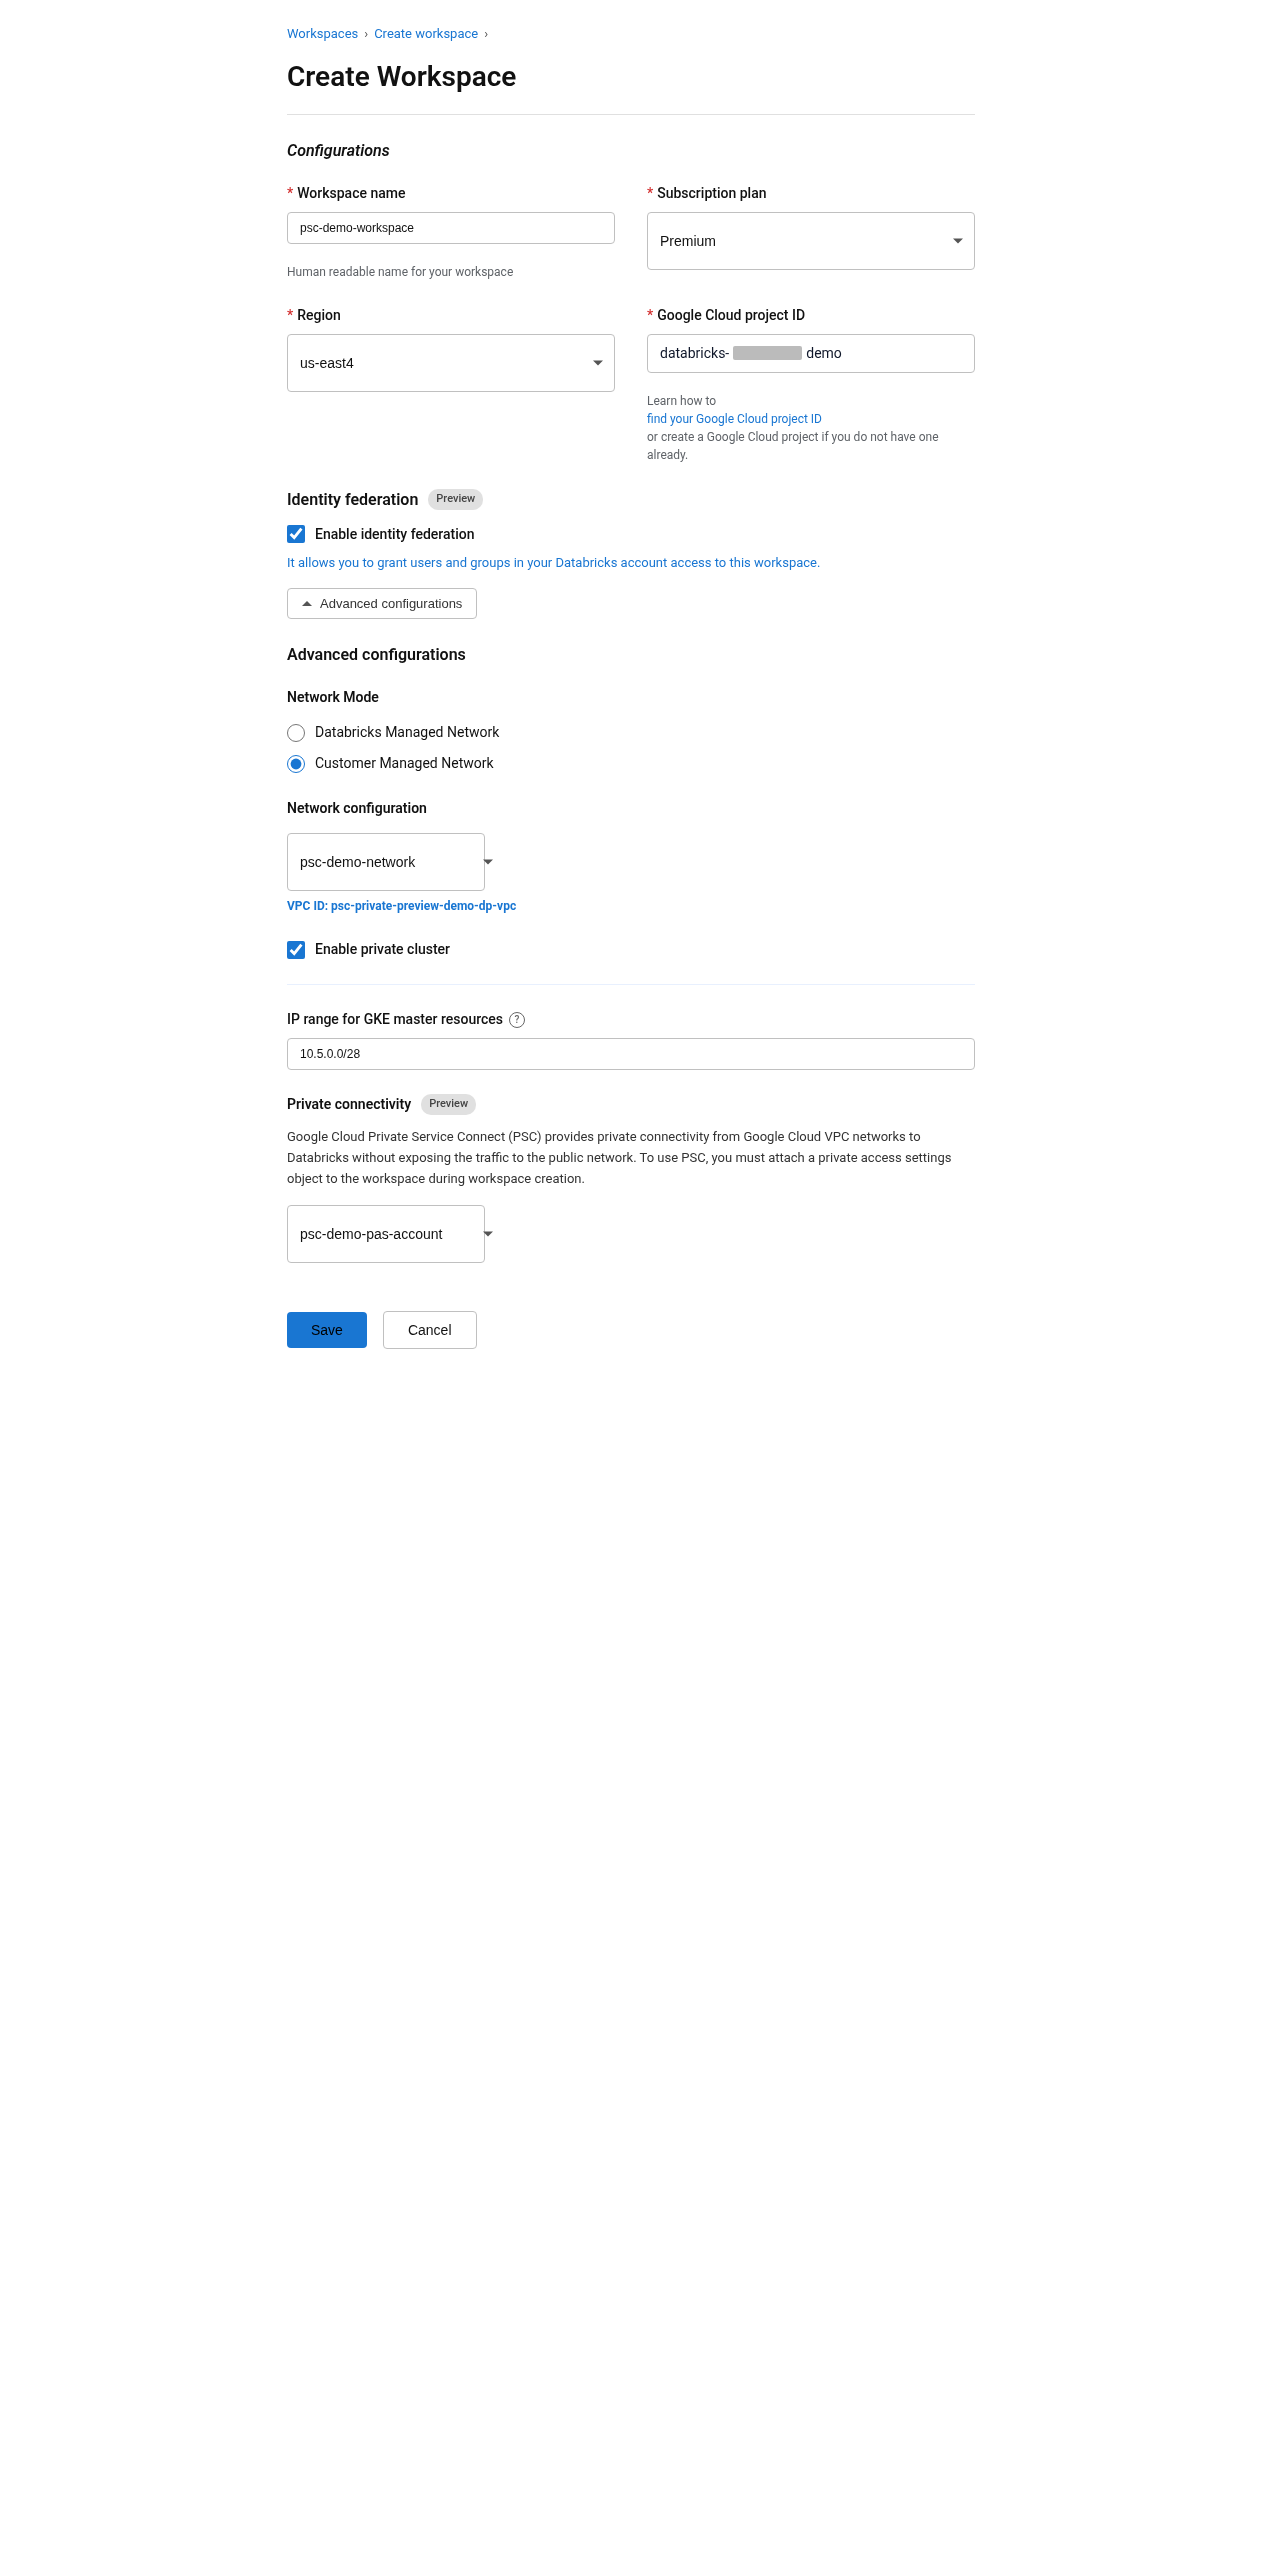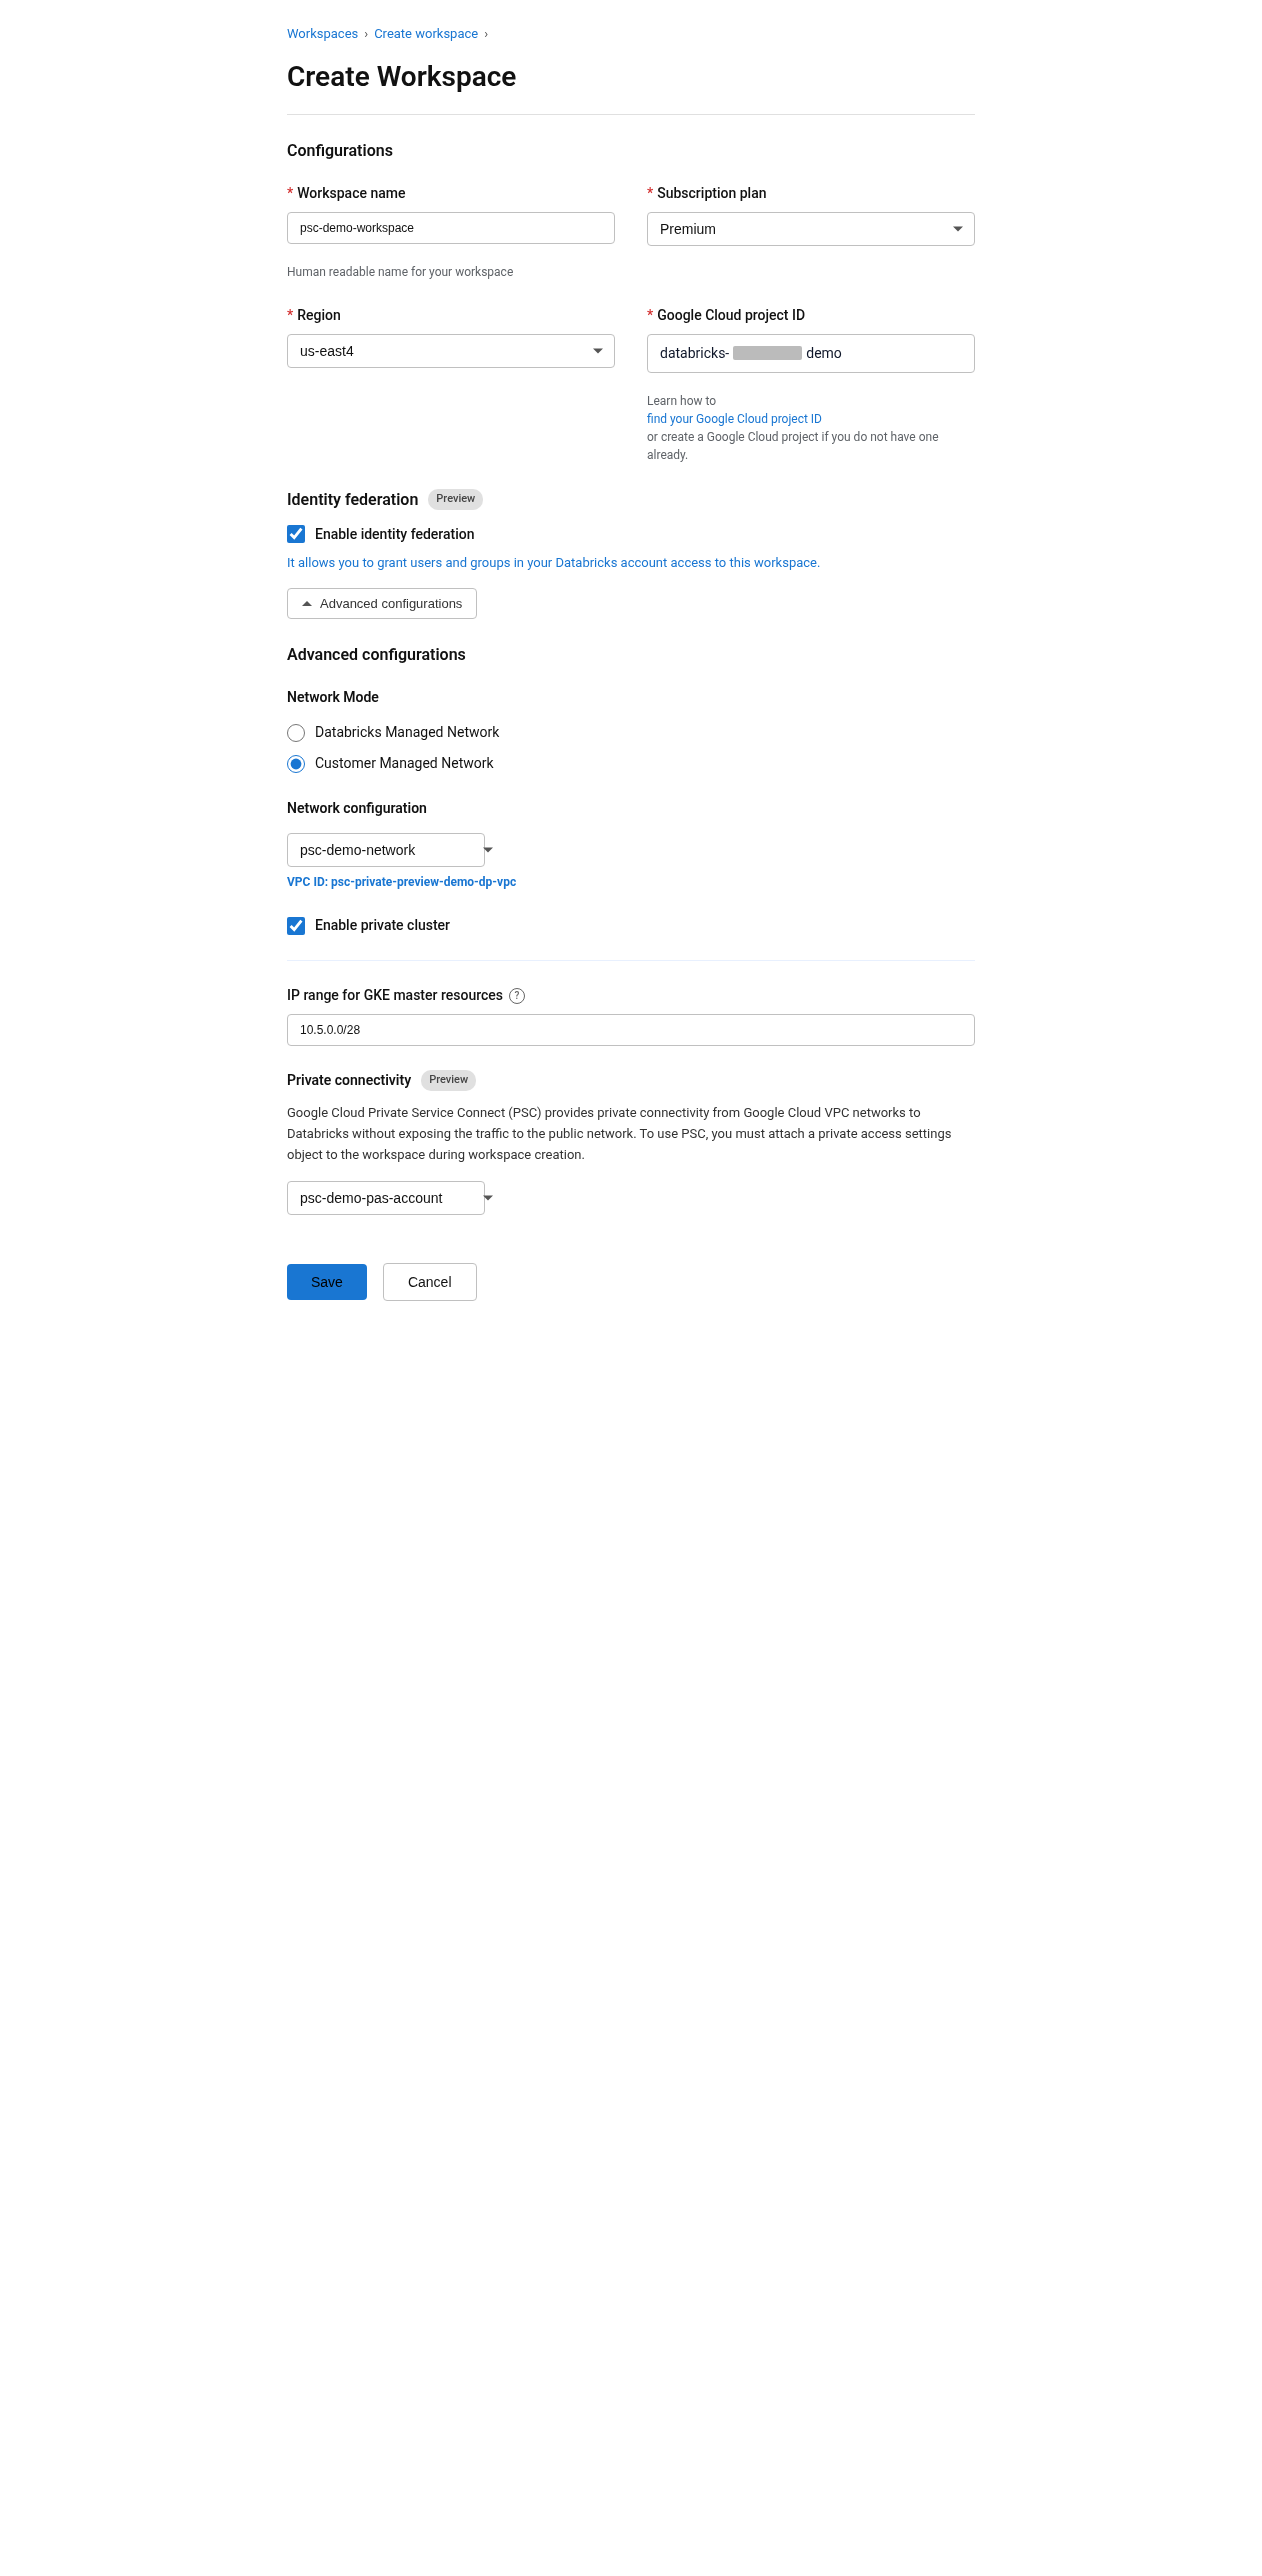--- a/index.html
+++ b/index.html
@@ -38,20 +38,21 @@
     .divider {
       border: none;
       border-top: 1px solid #e0e0e0;
       margin-bottom: 24px;
     }
     .section-title {
       font-size: 16px;
       font-weight: 600;
       color: #111;
       margin-bottom: 20px;
+      font-style: italic;
     }
     .form-row {
       display: flex;
       gap: 32px;
       margin-bottom: 24px;
     }
     .form-group {
       flex: 1;
       display: flex;
       flex-direction: column;
@@ -74,21 +75,21 @@
       border-radius: 4px;
       padding: 8px 12px;
       font-size: 12px;
       color: #111;
       outline: none;
       width: 100%;
     }
     .form-select {
       border: 1px solid #c0c0c0;
       border-radius: 4px;
-      padding: 8px 12px;
+      padding: 20px 12px;
       font-size: 14px;
       color: #111;
       outline: none;
       width: 100%;
       appearance: none;
       background: #fff;
       cursor: pointer;
     }
     .select-wrapper {
       position: relative;

